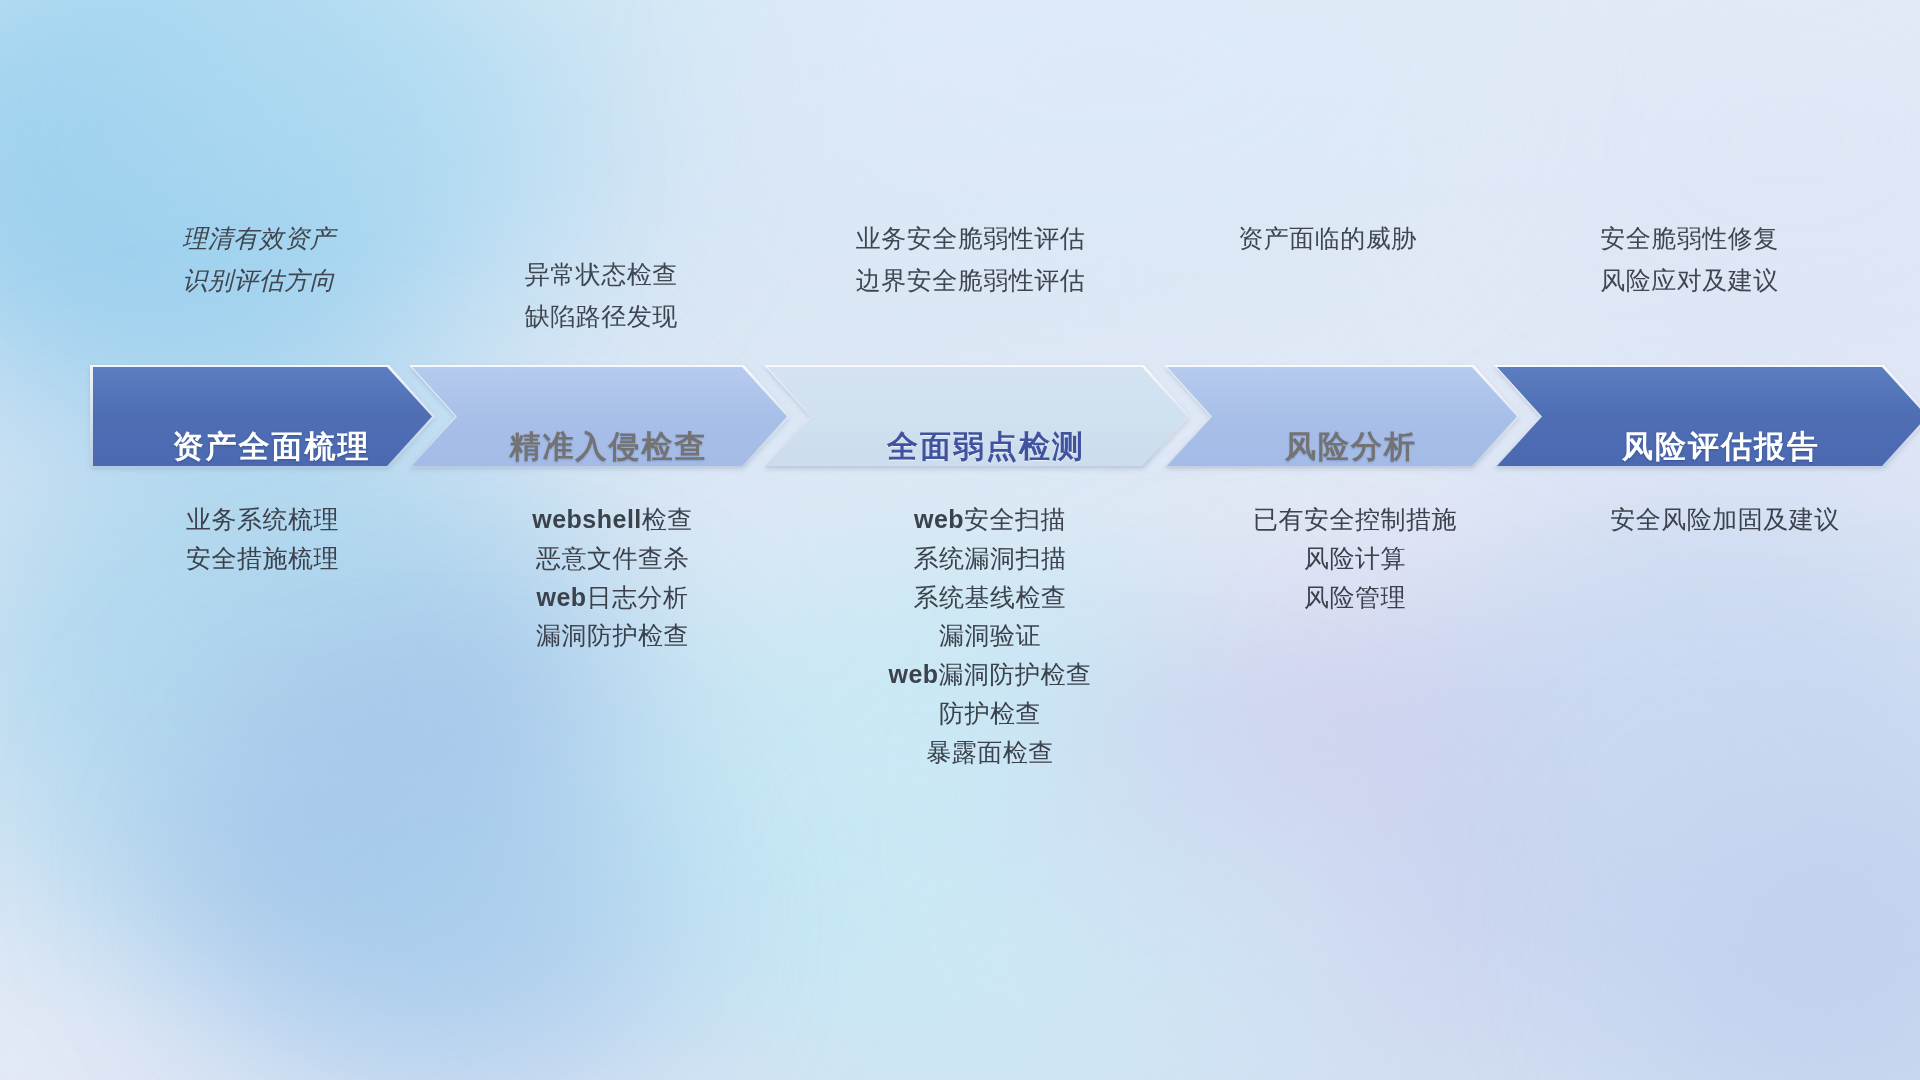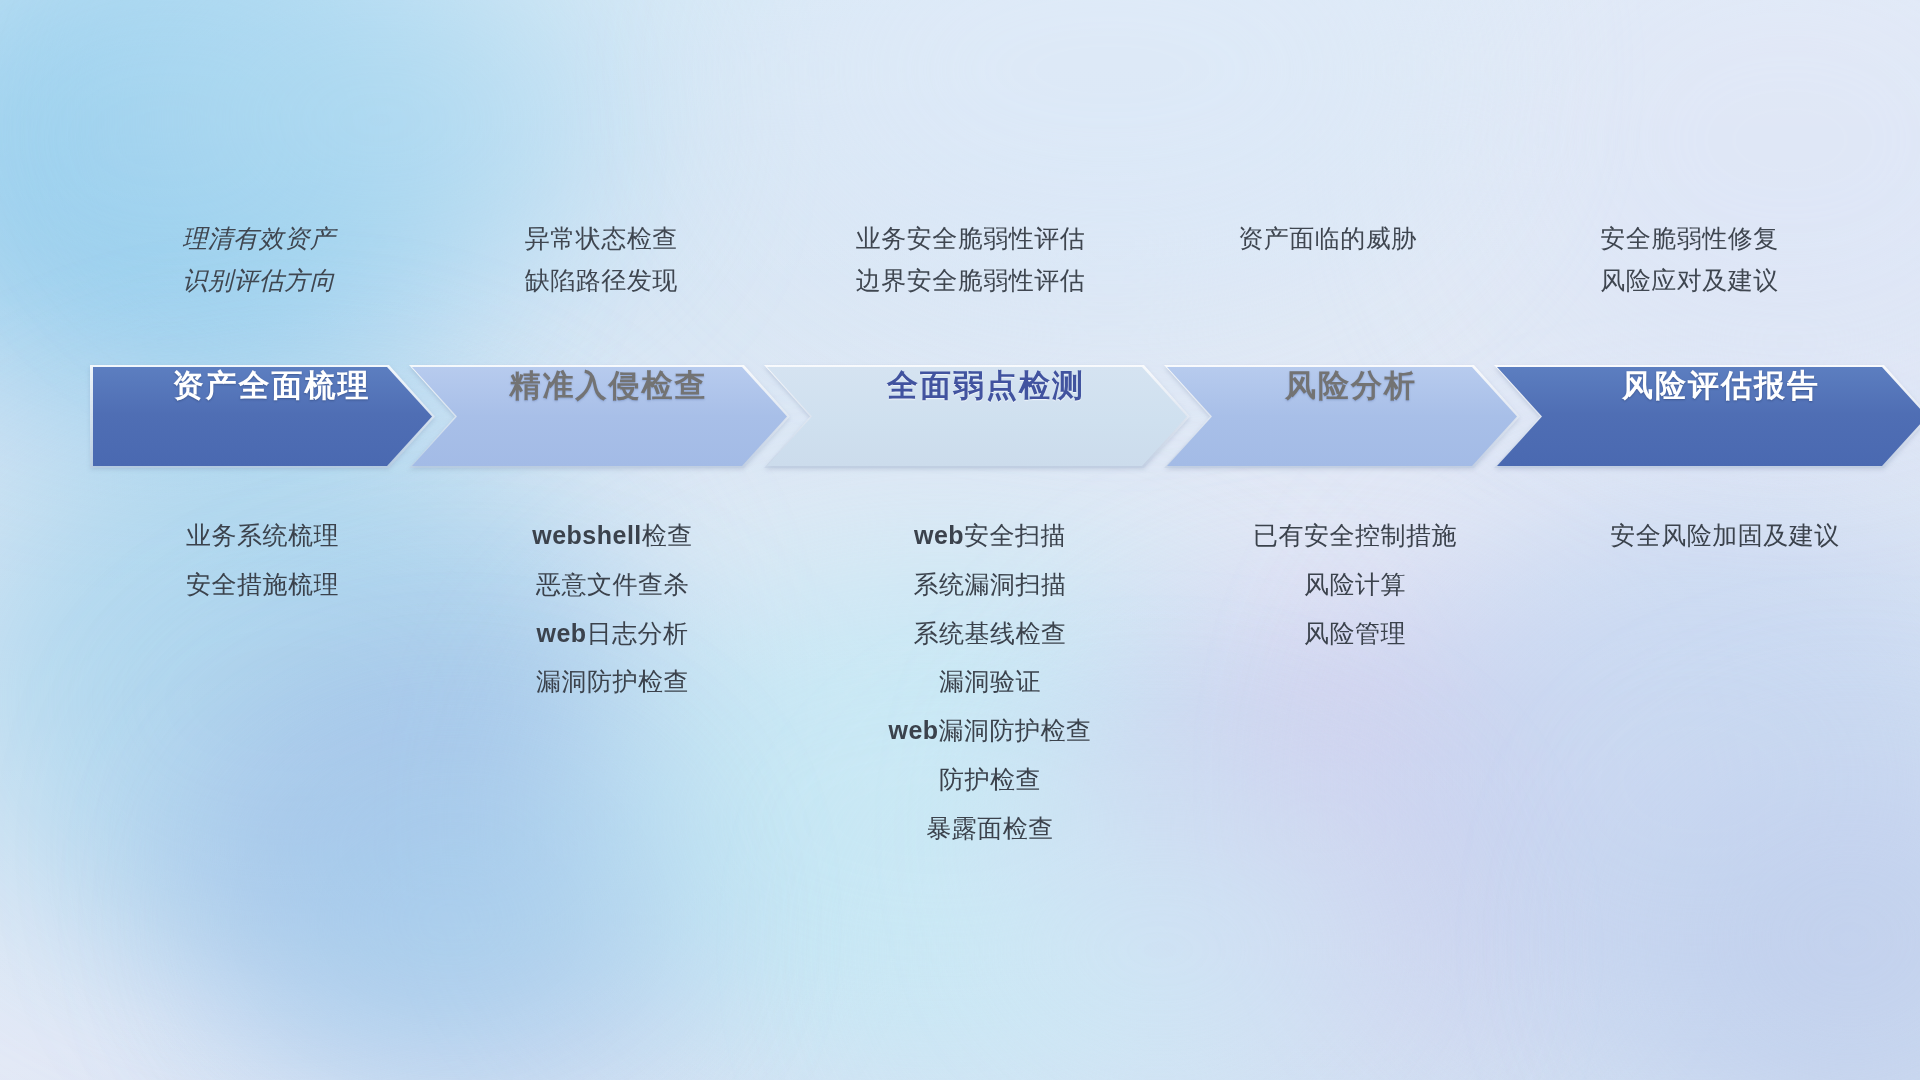--- a/index.html
+++ b/index.html
@@ -43,21 +43,21 @@
   .topcol .line{
     font-size:25px; color:#3f4650; letter-spacing:.5px; white-space:nowrap; line-height:1.1;
   }
 
   
   .band{
     position:absolute; left:90px; top:365px; width:1840px; height:103px;
     display:flex; align-items:stretch;
   }
   .chev{
-    position:relative; height:103px; display:flex; align-items:flex-start; justify-content:center;
+    position:relative; height:103px; display:flex; align-items:flex-end; justify-content:center;
     margin-left:-26px;
     filter:drop-shadow(0 2px 2px rgba(80,100,140,.22));
   }
   .chev:first-child{ margin-left:0; }
   .chev .edge{
     position:absolute; inset:0;
     clip-path:polygon(0 0, calc(100% - 46px) 0, 100% 50%, calc(100% - 46px) 100%, 0 100%, 46px 50%);
     background:linear-gradient(180deg,rgba(255,255,255,.85),rgba(190,205,225,.55));
   }
   .chev:first-child .edge{
@@ -82,21 +82,21 @@
   .chev.mid .lbl{ color:#737373; text-shadow:0 1px 2px rgba(95,120,175,.45); }
 
   .chev.light .inner{ background:linear-gradient(180deg,#d5e3f1 0%,#cfe0ef 55%,#ccdcec 100%); }
   .chev.light .lbl{ color:#41539f; text-shadow:0 1px 1px rgba(255,255,255,.7); }
 
   
   .botrow{
     position:absolute; left:90px; top:505px; width:1840px; height:330px;
     display:flex;
   }
-  .botcol{ display:flex; flex-direction:column; align-items:center; gap:20px;margin-top:16px; }
+  .botcol{ display:flex; flex-direction:column; align-items:center; gap:10px; }
   .botcol .line{
     font-size:25px; color:#3b424c; white-space:nowrap; line-height:1.15; letter-spacing:.5px;
   }
   .botcol .line .en{ font-weight:bold; }
 
   
   .footer{
     position:absolute; left:100px; top:878px; width:1520px;
     font-size:21px; line-height:1.6; color:#8d9bb0; letter-spacing:.4px;
   }
@@ -121,21 +121,21 @@
     <div class="blob b12"></div>
   <div class="veil"></div>
 </div>
 
 <div id="page">
   <div class="toprow" id="toprow">
       <div class="topcol" style="width: 345px; font-style: italic;">
         <div class="line">理清有效资产</div>
         <div class="line">识别评估方向</div>
       </div>
-      <div class="topcol" style="width: 355px;">
+      <div class="topcol" style="width: 355px; margin-top: 36px;">
         <div class="line">异常状态检查</div>
         <div class="line">缺陷路径发现</div>
       </div>
       <div class="topcol" style="width: 400px;">
         <div class="line">业务安全脆弱性评估</div>
         <div class="line">边界安全脆弱性评估</div>
       </div>
       <div class="topcol" style="width: 330px;">
         <div class="line">资产面临的威胁</div>
       </div>

